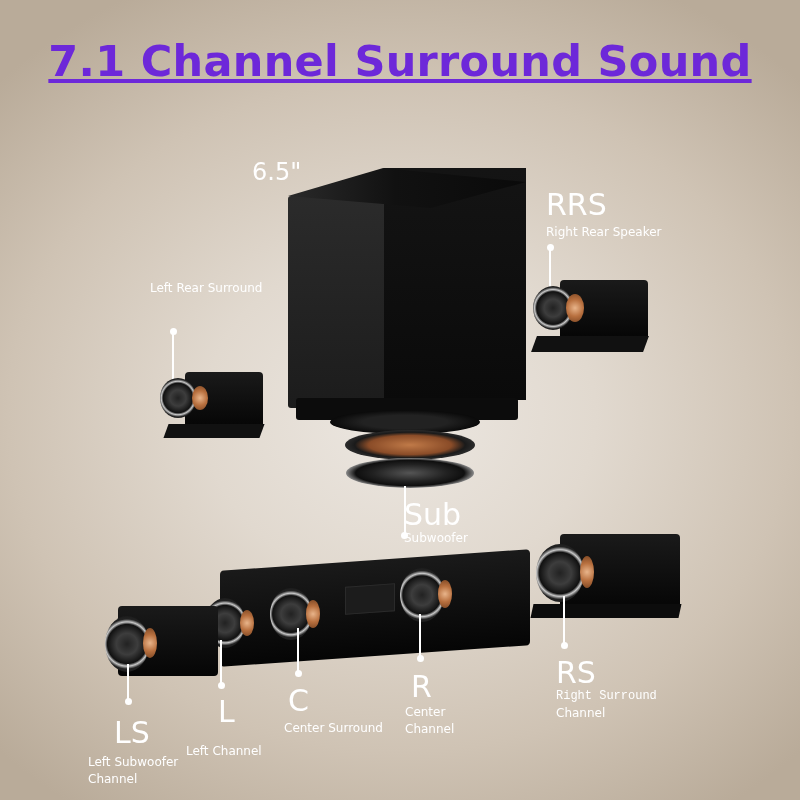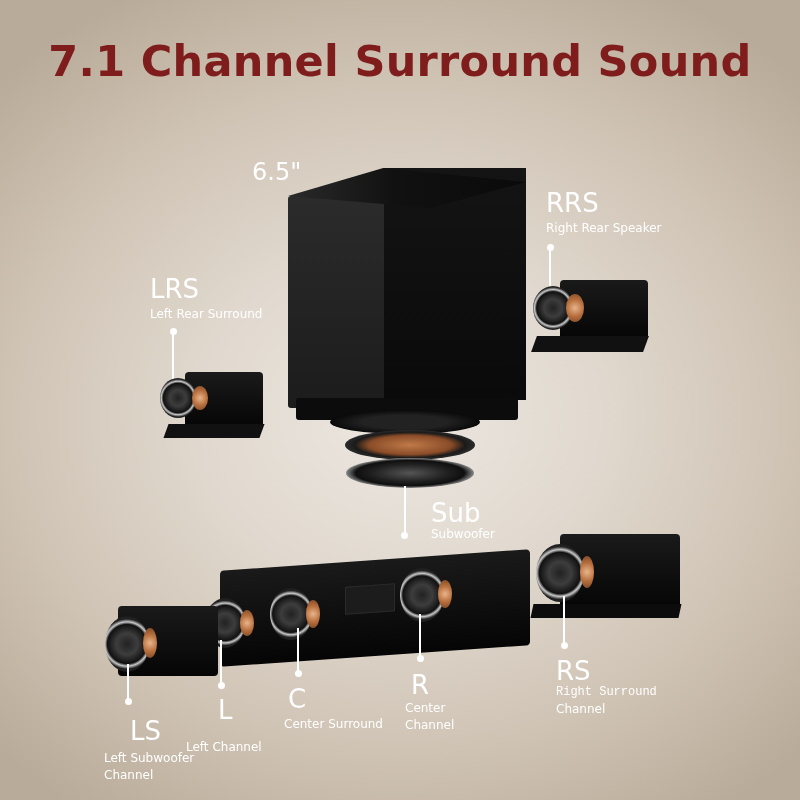--- a/index.html
+++ b/index.html
@@ -6,24 +6,25 @@
     html, body { width: 800px; height: 800px; overflow: hidden; }
     body {
       position: relative;
       font-family: "DejaVu Sans", "Liberation Sans", sans-serif;
       background: radial-gradient(ellipse 70% 60% at 50% 52%, #ece7e1 0%, #e1d9cf 35%, #cfc3b4 70%, #b9ab99 100%);
       color: #ffffff;
     }
     .title {
       position: absolute; left: 0; top: 36px; width: 800px;
       text-align: center; font-size: 43px; font-weight: 600; letter-spacing: 0.3px;
-      color: #7f1d1d;
+      color: #6d28d9;
+      text-decoration: underline;
     }
     .lbl { position: absolute; color: #fff; }
-    .lbl .big { font-size: 26px; font-weight: 500; line-height: 1; display: block; }
+    .lbl .big { font-size: 30px; font-weight: 500; line-height: 1; display: block; }
     .lbl .small { font-size: 12px; font-weight: 500; line-height: 1.4; display: block; }
     .line { position: absolute; width: 2px; background: #fff; }
     .dot { position: absolute; width: 7px; height: 7px; border-radius: 50%; background: #fff; }
 
     
     .sub-box {
       position: absolute; left: 288px; top: 168px; width: 238px; height: 240px;
     }
     .sub-left {
       position: absolute; left: 0; top: 28px; width: 96px; height: 212px;
@@ -69,38 +70,37 @@
   <div class="sub-left"></div>
   <div class="sub-top"></div>
 </div>
 <div style="position:absolute; left:296px; top:398px; width:222px; height:22px; background:#0c0c0c; border-radius:3px;"></div>
 <div class="cone" style="left:330px; top:410px; width:150px; height:24px; background:radial-gradient(ellipse, #222 40%, #0a0a0a 70%);"></div>
 <div class="cone" style="left:345px; top:430px; width:130px; height:30px; background:radial-gradient(ellipse, #c07a48 0%, #8a4c28 45%, #1a1a1a 60%, #333 75%, #0c0c0c 100%);"></div>
 <div class="cone" style="left:346px; top:458px; width:128px; height:30px; background:radial-gradient(ellipse, #555 0%, #222 40%, #0f0f0f 60%, #999 72%, #111 85%);"></div>
 
 <div class="line" style="left:404px; top:486px; height:48px;"></div>
 <div class="dot" style="left:401px; top:532px;"></div>
-<div class="lbl" style="left:431px; top:500px;">
+<div class="lbl" style="left:404px; top:500px;">
   <span class="big">Sub</span>
   <span class="small">Subwoofer</span>
 </div>
 
 <div class="lbl" style="left:546px; top:190px;">
   <span class="big">RRS</span>
   <span class="small" style="margin-top:4px;">Right Rear Speaker</span>
 </div>
 <div class="dot" style="left:547px; top:244px;"></div>
 <div class="line" style="left:549px; top:248px; height:46px;"></div>
 <div class="spk" style="left:560px; top:280px; width:88px; height:60px;"></div>
 <div style="position:absolute; left:534px; top:336px; width:112px; height:16px; background:#111; transform:skewX(-20deg);"></div>
 <div class="driver" style="left:533px; top:286px; width:40px; height:44px;"></div>
 <div class="copper" style="left:566px; top:294px; width:18px; height:28px;"></div>
 
 <div class="lbl" style="left:150px; top:276px;">
-  <span class="big">LRS</span>
   <span class="small" style="margin-top:4px;">Left Rear Surround</span>
 </div>
 <div class="dot" style="left:170px; top:328px;"></div>
 <div class="line" style="left:172px; top:332px; height:60px;"></div>
 <div class="spk" style="left:185px; top:372px; width:78px; height:56px;"></div>
 <div style="position:absolute; left:166px; top:424px; width:96px; height:14px; background:#111; transform:skewX(-20deg);"></div>
 <div class="driver" style="left:160px; top:378px; width:36px; height:40px;"></div>
 <div class="copper" style="left:192px; top:386px; width:16px; height:24px;"></div>
 
 <div class="spk" style="left:220px; top:560px; width:310px; height:96px; transform:skewY(-4deg);"></div>
@@ -116,21 +116,21 @@
 <div class="driver" style="left:105px; top:616px; width:44px; height:56px;"></div>
 <div class="copper" style="left:143px; top:628px; width:14px; height:30px;"></div>
 
 <div class="spk" style="left:560px; top:534px; width:120px; height:76px;"></div>
 <div style="position:absolute; left:532px; top:604px; width:148px; height:14px; background:#0c0c0c; transform:skewX(-12deg);"></div>
 <div class="driver" style="left:536px; top:544px; width:48px; height:58px;"></div>
 <div class="copper" style="left:580px; top:556px; width:14px; height:32px;"></div>
 
 <div class="line" style="left:127px; top:664px; height:36px;"></div>
 <div class="dot" style="left:125px; top:698px;"></div>
-<div class="lbl" style="left:104px; top:718px;">
+<div class="lbl" style="left:88px; top:718px;">
   <span class="big" style="margin-left:26px;">LS</span>
   <span class="small" style="margin-top:6px;">Left Subwoofer</span>
   <span class="small">Channel</span>
 </div>
 
 <div class="line" style="left:220px; top:640px; height:44px;"></div>
 <div class="dot" style="left:218px; top:682px;"></div>
 <div class="lbl" style="left:186px; top:697px;">
   <span class="big" style="margin-left:32px;">L</span>
   <span class="small" style="margin-top:16px;">Left Channel</span>

